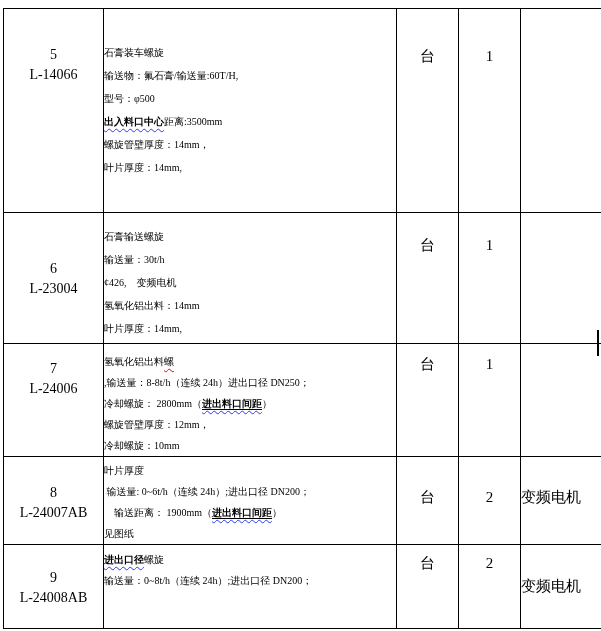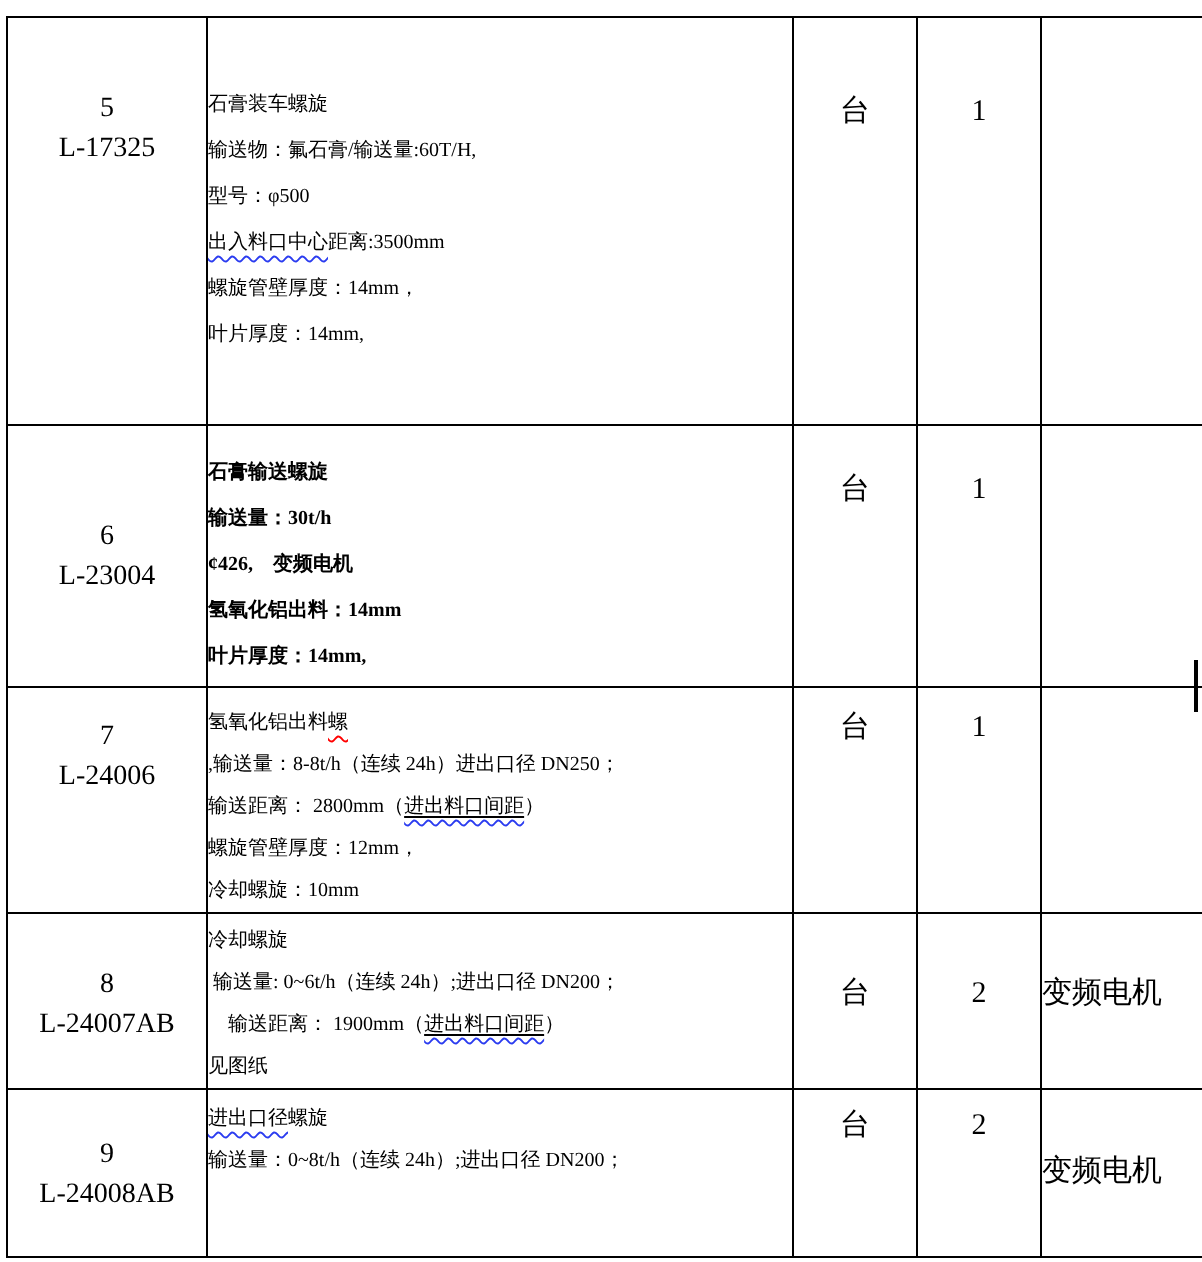--- a/index.html
+++ b/index.html
@@ -36,32 +36,32 @@
   td.desc{padding-left:7px;padding-right:4px;font-size:10px;}
   td.desc .line{white-space:pre-wrap;}
   tr.r1 td.desc .line, tr.r2 td.desc .line{line-height:23px;}
   tr.r3 td.desc .line, tr.r4 td.desc .line, tr.r5 td.desc .line{line-height:21px;}
   td.unit,td.qty{text-align:center;font-size:15px;line-height:18px;}
   td.note{font-size:15px;line-height:19px;padding-left:6px;}
 
   
   tr.r1 td.code{padding-top:36px;} tr.r1 td.desc{padding-top:32px;}
   tr.r1 td.unit,tr.r1 td.qty{padding-top:38px;}
-  tr.r2 td.code{padding-top:46px;} tr.r2 td.desc{padding-top:12px;font-weight:bold;}
+  tr.r2 td.code{padding-top:46px;} tr.r2 td.desc{padding-top:12px;}
   tr.r2 td.unit,tr.r2 td.qty{padding-top:23px;}
   tr.r3 td.code{padding-top:15px;} tr.r3 td.desc{padding-top:7px;margin-left:24px;}
   tr.r3 td.unit,tr.r3 td.qty{padding-top:11px;}
   tr.r4 td.code{padding-top:26px;} tr.r4 td.desc{padding-top:3px;}
   tr.r4 td.unit,tr.r4 td.qty{padding-top:31px;} tr.r4 td.note{padding-top:31px;}
   tr.r5 td.code{padding-top:23px;} tr.r5 td.desc{padding-top:4px;}
   tr.r5 td.unit,tr.r5 td.qty{padding-top:9px;}  tr.r5 td.note{padding-top:32px;}
 
   
   .u{text-decoration:underline;text-decoration-color:#000;text-decoration-thickness:1px;text-underline-offset:2px;}
-  .sq-blue{text-decoration:underline wavy #2b3cf0;text-decoration-thickness:1px;text-underline-offset:3px;}
+  .sq-blue{text-decoration:underline wavy #2b3cf0;text-decoration-thickness:1px;text-underline-offset:3px;font-weight:bold;}
   .sq-red{text-decoration:underline wavy #ff0000;text-decoration-thickness:1px;text-underline-offset:3px;}
 
   .edge-mark{
     position:absolute;left:597px;top:330px;width:2px;height:26px;background:#000;
   }
 </style>
 </head>
 <body>
 
 <div class="canvas">
@@ -70,21 +70,21 @@
       <col class="c-code">
         <col class="c-desc">
         <col class="c-unit">
         <col class="c-qty">
         <col class="c-note">
     </colgroup>
     <tbody>
       <tr class="r1">
         <td class="code">
           <div>5</div>
-          <div>L-17325</div>
+          <div>L-14066</div>
         </td>
         <td class="desc">
             <div class="line"><span>石膏装车螺旋</span></div>
             <div class="line"><span>输送物：氟石膏/输送量:60T/H,</span></div>
             <div class="line"><span>型号：φ500</span></div>
             <div class="line"><span class="sq-blue">出入料口中心</span><span>距离:3500mm</span></div>
             <div class="line"><span>螺旋管壁厚度：14mm，</span></div>
             <div class="line"><span>叶片厚度：14mm,</span></div>
           </td>
         <td class="unit">台</td>
@@ -108,35 +108,35 @@
         <td class="note"></td>
       </tr>
       <tr class="r3">
         <td class="code">
           <div>7</div>
           <div>L-24006</div>
         </td>
         <td class="desc">
             <div class="line"><span>氢氧化铝出料</span><span class="sq-red">螺</span></div>
             <div class="line"><span>,输送量：8-8t/h（连续 24h）进出口径 DN250；</span></div>
-            <div class="line"><span>输送距离： 2800mm（</span><span class="u"><span class="sq-blue">进出料口间距</span></span><span>）</span></div>
+            <div class="line"><span>冷却螺旋： 2800mm（</span><span class="u"><span class="sq-blue">进出料口间距</span></span><span>）</span></div>
             <div class="line"><span>螺旋管壁厚度：12mm，</span></div>
             <div class="line"><span>冷却螺旋：10mm</span></div>
           </td>
         <td class="unit">台</td>
         <td class="qty">1</td>
         <td class="note"></td>
       </tr>
       <tr class="r4">
         <td class="code">
           <div>8</div>
           <div>L-24007AB</div>
         </td>
         <td class="desc">
-            <div class="line"><span>冷却螺旋</span></div>
+            <div class="line"><span>叶片厚度</span></div>
             <div class="line"><span> 输送量: 0~6t/h（连续 24h）;进出口径 DN200；</span></div>
             <div class="line"><span>    输送距离： 1900mm（</span><span class="u"><span class="sq-blue">进出料口间距</span></span><span>）</span></div>
             <div class="line"><span>见图纸</span></div>
           </td>
         <td class="unit">台</td>
         <td class="qty">2</td>
         <td class="note">变频电机</td>
       </tr>
       <tr class="r5">
         <td class="code">

